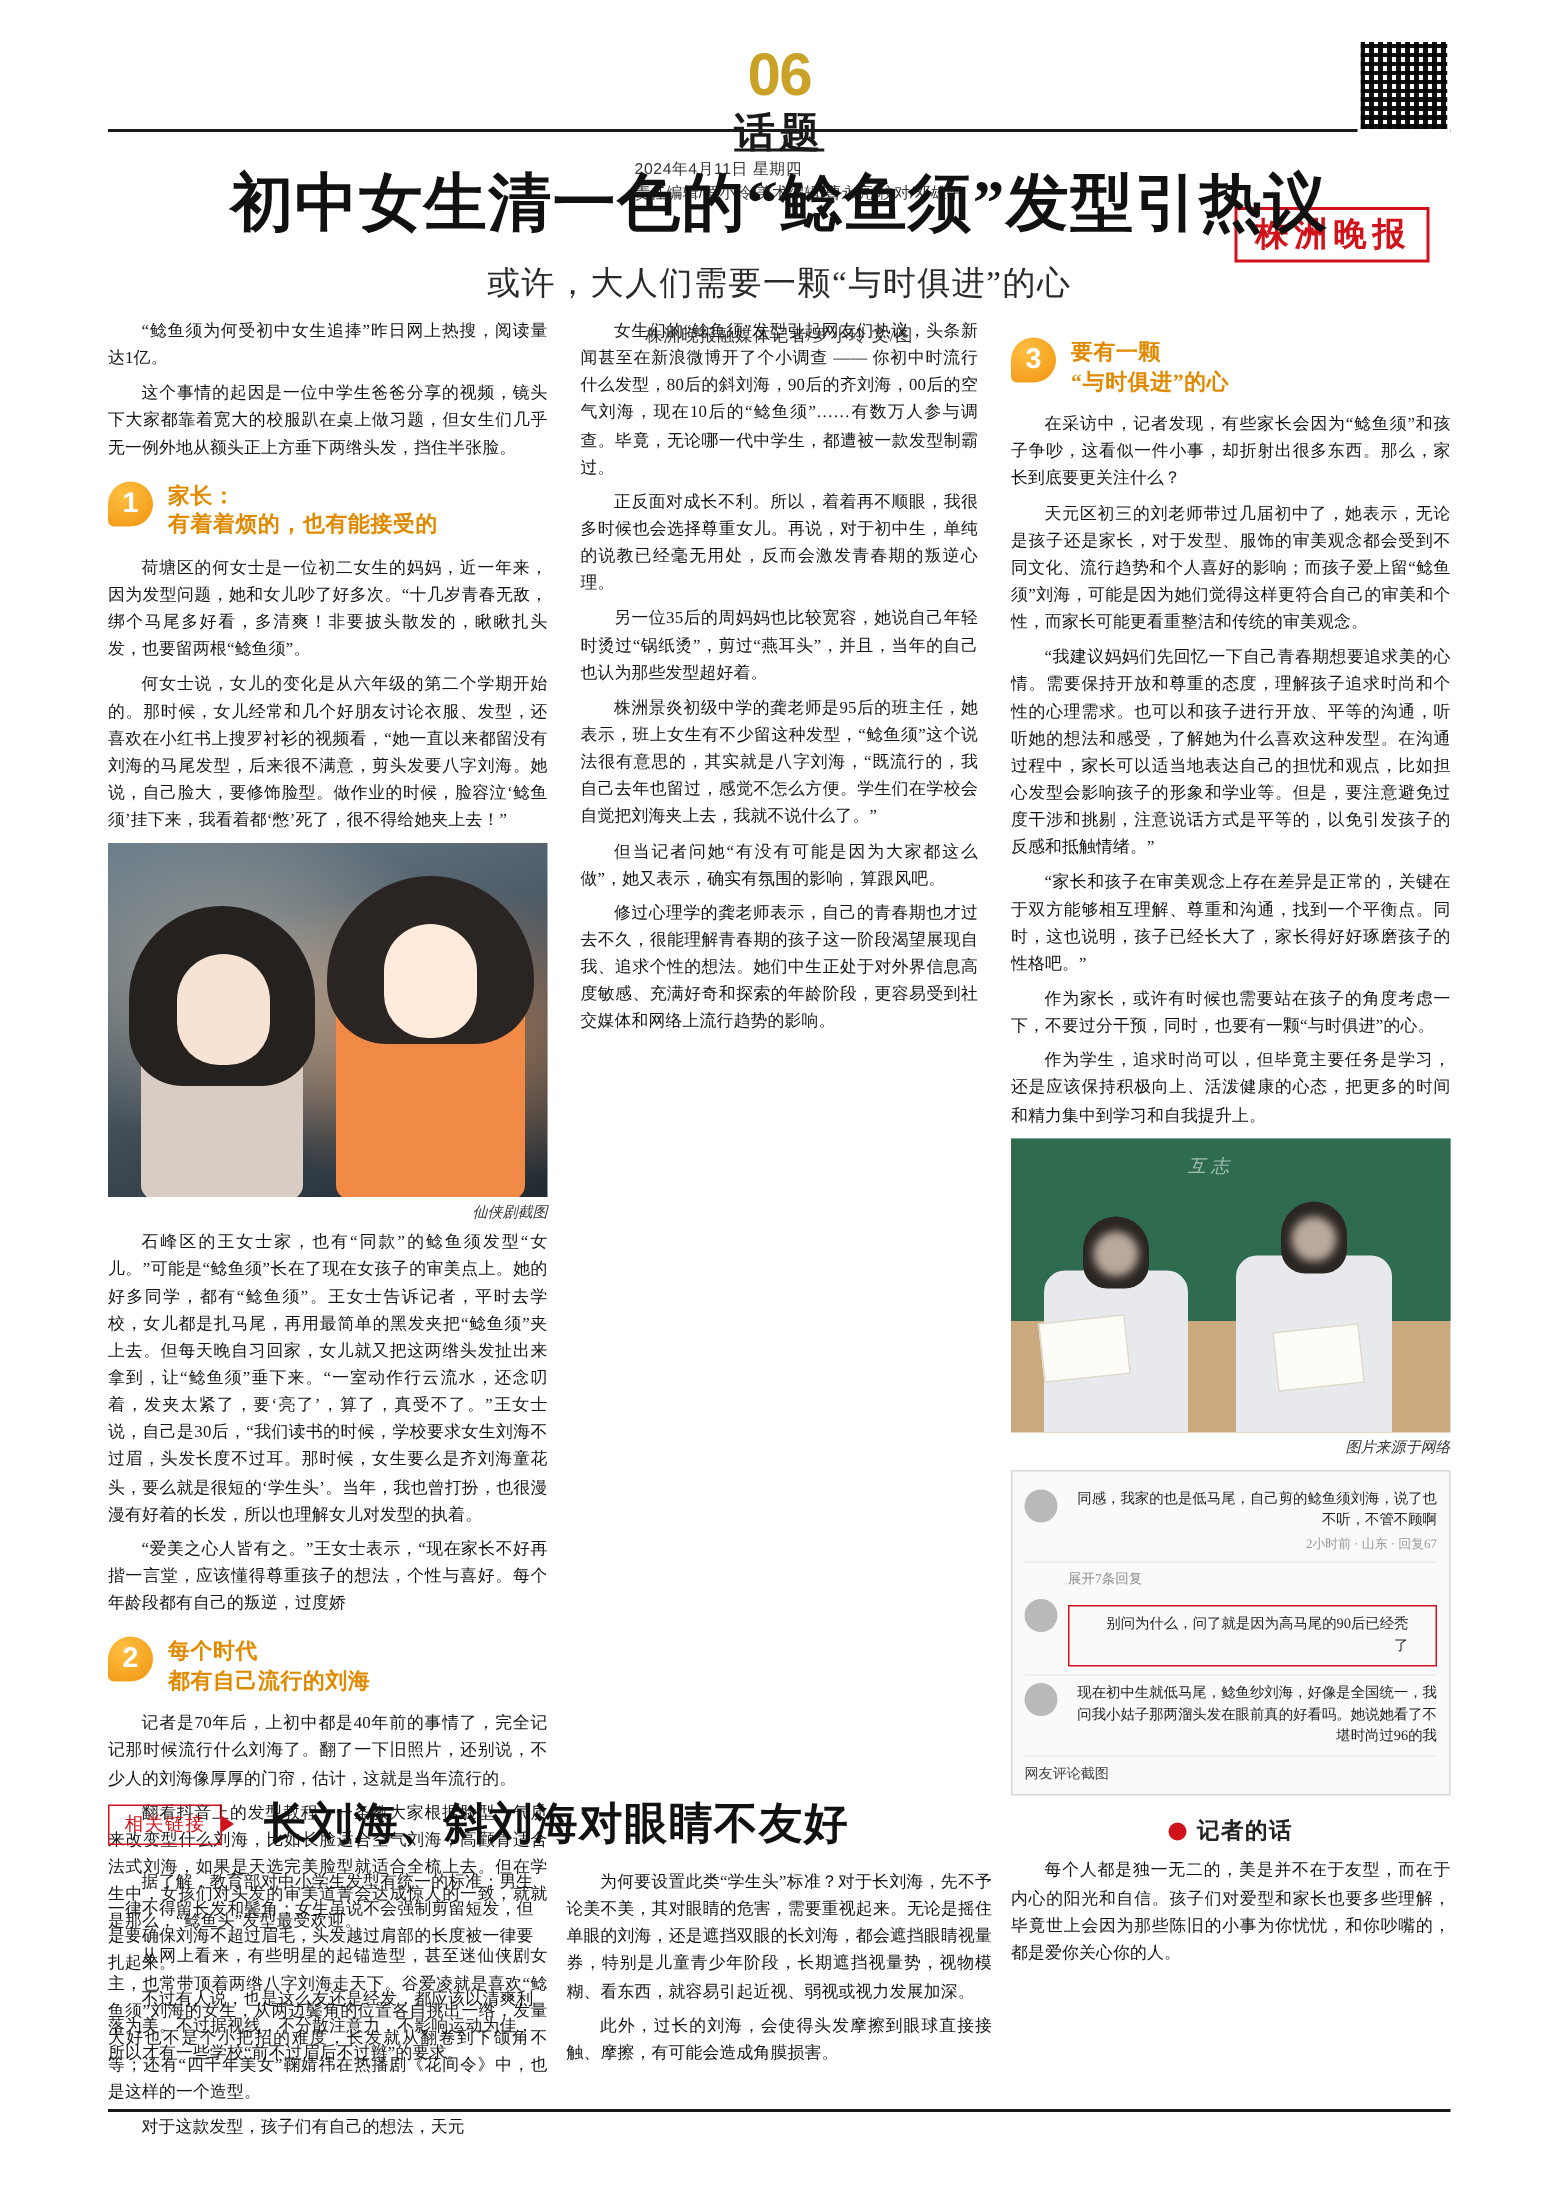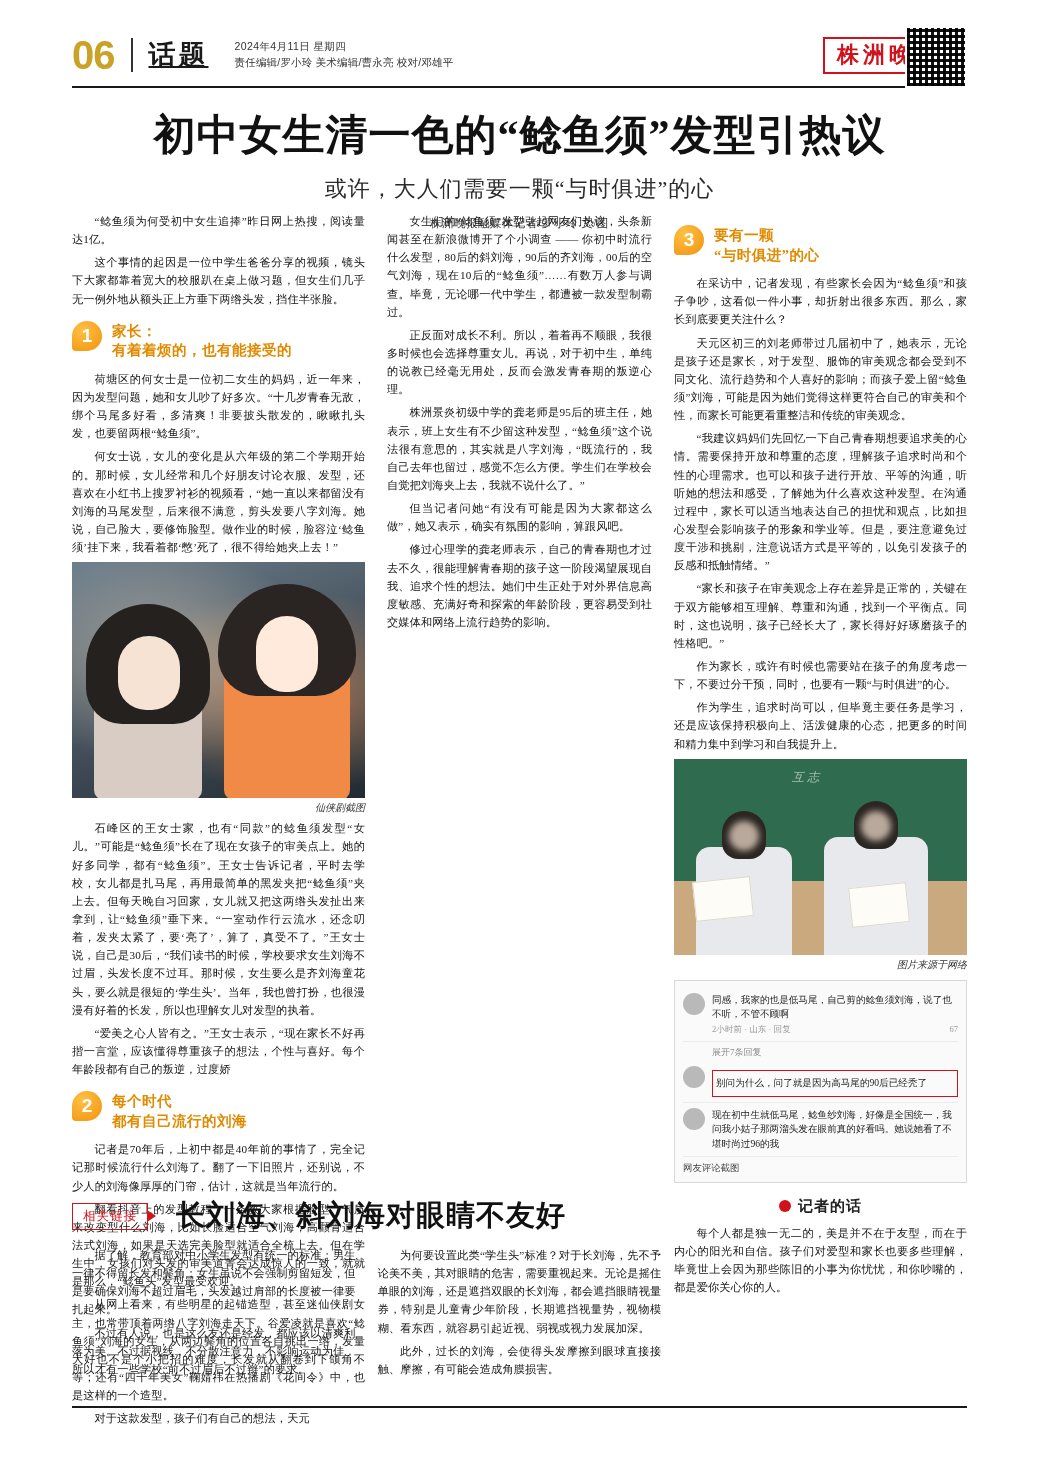--- a/index.html
+++ b/index.html
@@ -22,20 +22,21 @@
 
   
   .masthead {
     position: absolute;
     left: 72px; top: 30px; right: 72px;
     height: 58px;
     display: flex;
     align-items: center;
     border-bottom: 2px solid #1a1a1a;
     padding-bottom: 6px;
+    flex-direction: column;
   }
   .page-num {
     font-family: "Liberation Sans", sans-serif;
     font-size: 40px;
     font-weight: bold;
     color: #c9a227;
     letter-spacing: -1px;
     line-height: 1;
   }
   .divider-v {
@@ -258,34 +259,35 @@
     border: 1px solid #d8d8d8;
     background: #fafafa;
     padding: 7px 8px;
     margin-top: 8px;
   }
   .cm {
     display: flex;
     gap: 7px;
     padding: 5px 0;
     border-bottom: 1px solid #ececec;
+    text-align: right;
   }
   .cm:last-child { border-bottom: none; }
   .cm-av {
     width: 22px; height: 22px; border-radius: 50%;
     background: #b9b9b9; flex: 0 0 auto;
   }
   .cm-body { flex: 1; min-width: 0; }
   .cm-text { font-size: 9.6px; color: #1e1e1e; line-height: 1.5; }
   .cm-meta { font-size: 8.6px; color: #9a9a9a; margin-top: 3px; }
   .cm-like { float: right; font-size: 8.6px; color: #9a9a9a; }
   .cm-expand { font-size: 9px; color: #8c8c8c; margin: 4px 0 2px 29px; }
   .cm-highlight {
     border: 1px solid #d0121b;
-    padding: 5px 3px;
+    padding: 5px 18px;
     margin-top: 4px;
     font-size: 9.6px;
     color: #1e1e1e;
     line-height: 1.5;
   }
   .cm-source {
     font-size: 9.4px; color: #444; text-align: left; margin-top: 5px;
   }
 
   
@@ -414,20 +416,21 @@
 
       <p class="body">记者是70年后，上初中都是40年前的事情了，完全记记那时候流行什么刘海了。翻了一下旧照片，还别说，不少人的刘海像厚厚的门帘，估计，这就是当年流行的。</p>
       <p class="body">翻看抖音上的发型教程，一条教大家根据脸型、气质来改变型什么刘海，比如长脸适合空气刘海，高颧骨适合法式刘海，如果是天选完美脸型就适合全梳上去。但在学生中，女孩们对头发的审美道菁会达成惊人的一致，就就是那么，“鲶鱼头”发型最受欢迎。</p>
       <p class="body">从网上看来，有些明星的起锚造型，甚至迷仙侠剧女主，也常带顶着两绺八字刘海走天下。谷爱凌就是喜欢“鲶鱼须”刘海的女生，从两边鬓角的位置各自挑出一绺，发量大好也不是个小把招的难度，长发就从翻卷到下颌角不等；还有“四千年美女”鞠婧祎在热播剧《花间令》中，也是这样的一个造型。</p>
       <p class="body">对于这款发型，孩子们有自己的想法，天元</p>
     </div>
 
     <div class="col">
       <p class="body">女生们的“鲶鱼须”发型引起网友们热议，头条新闻甚至在新浪微博开了个小调查 —— 你初中时流行什么发型，80后的斜刘海，90后的齐刘海，00后的空气刘海，现在10后的“鲶鱼须”……有数万人参与调查。毕竟，无论哪一代中学生，都遭被一款发型制霸过。</p>
       <p class="body">正反面对成长不利。所以，着着再不顺眼，我很多时候也会选择尊重女儿。再说，对于初中生，单纯的说教已经毫无用处，反而会激发青春期的叛逆心理。</p>
+      <p class="body">另一位35后的周妈妈也比较宽容，她说自己年轻时烫过“锅纸烫”，剪过“燕耳头”，并且，当年的自己也认为那些发型超好着。</p>
       <p class="body">株洲景炎初级中学的龚老师是95后的班主任，她表示，班上女生有不少留这种发型，“鲶鱼须”这个说法很有意思的，其实就是八字刘海，“既流行的，我自己去年也留过，感觉不怎么方便。学生们在学校会自觉把刘海夹上去，我就不说什么了。”</p>
       <p class="body">但当记者问她“有没有可能是因为大家都这么做”，她又表示，确实有氛围的影响，算跟风吧。</p>
       <p class="body">修过心理学的龚老师表示，自己的青春期也才过去不久，很能理解青春期的孩子这一阶段渴望展现自我、追求个性的想法。她们中生正处于对外界信息高度敏感、充满好奇和探索的年龄阶段，更容易受到社交媒体和网络上流行趋势的影响。</p>
     </div>
 
     <div class="col">
       <div class="sec-head">
         <div class="badge">3</div>
         <div class="sec-title">
           <div>要有一颗</div>

